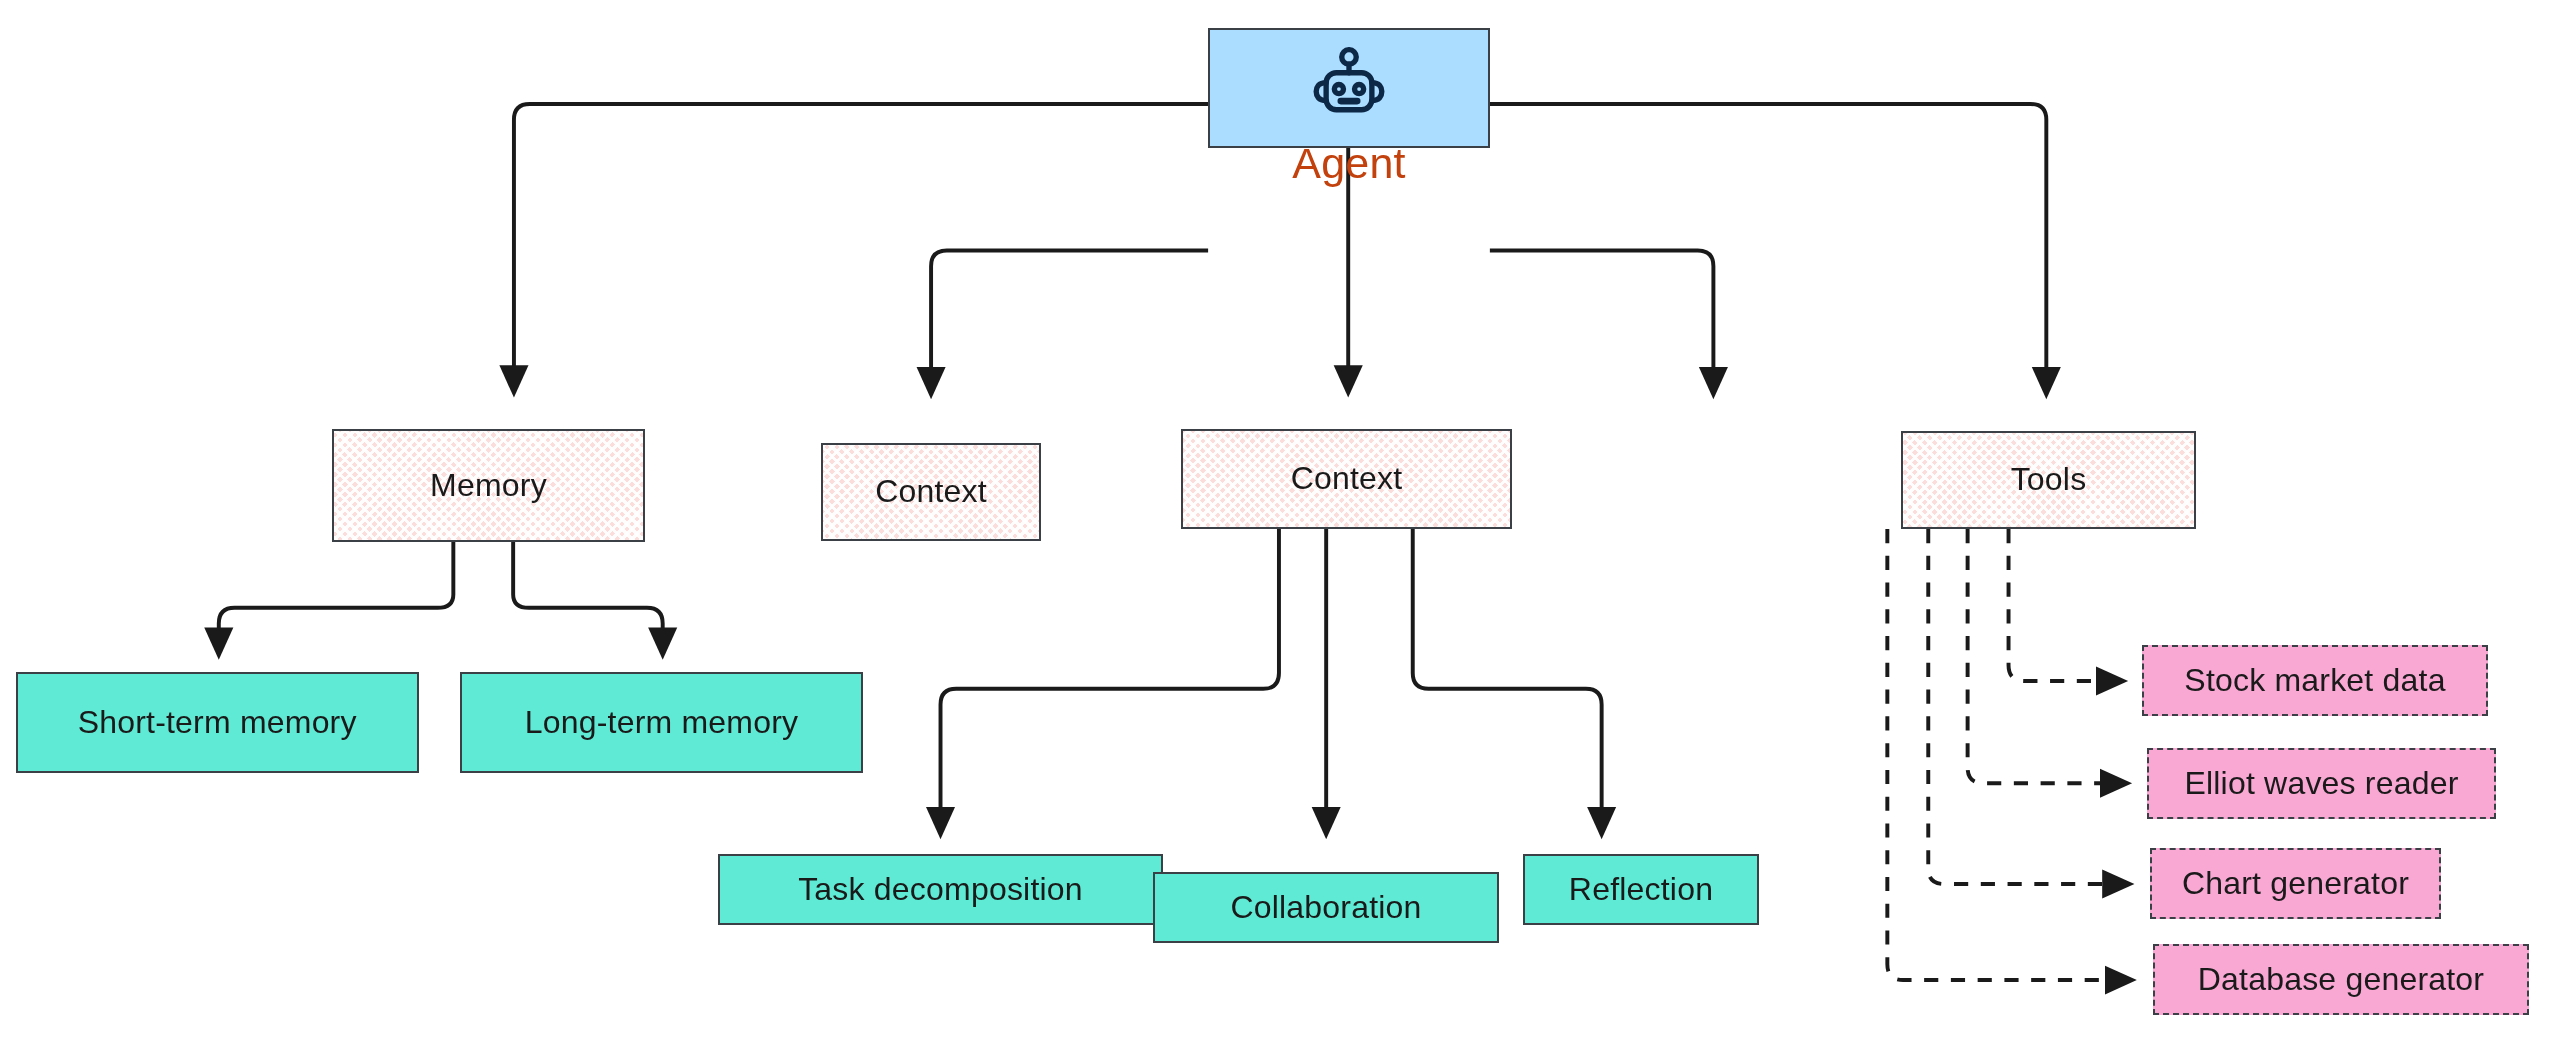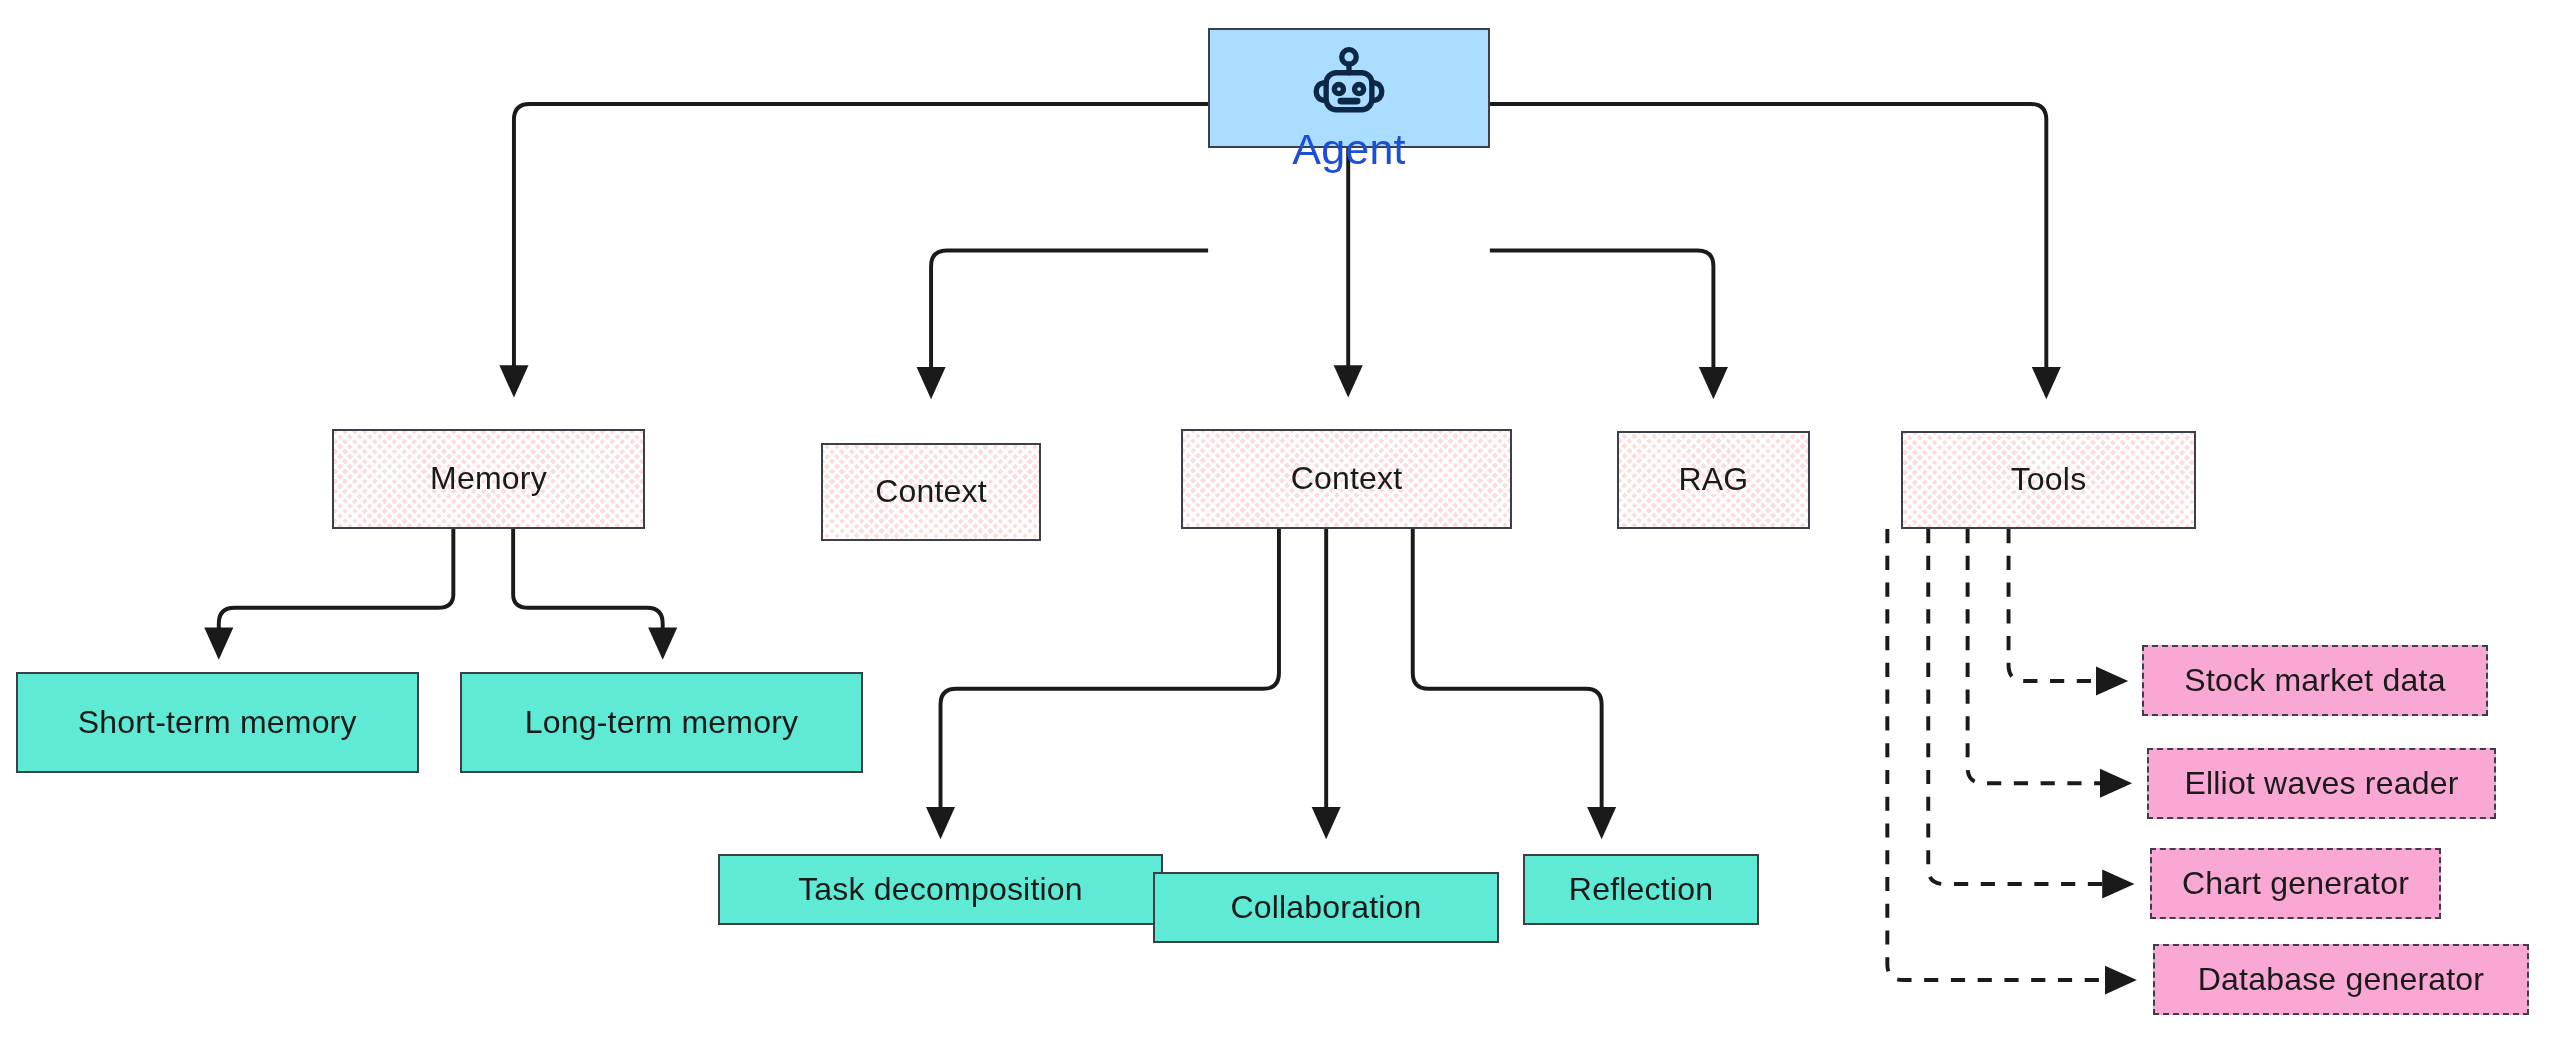--- a/index.html
+++ b/index.html
@@ -41,22 +41,22 @@
   
   .node-agent {
     background: #aaddff;
     border: 2.4px solid #3a4045;
     flex-direction: column;
     justify-content: flex-start;
     padding-top: 17.3px;
   }
   .node-agent .label {
     font-size: 43px;
-    color: #1d4ed8;
-    margin-top: 0;
+    color: #c2410c;
+    margin-top: 14px;
   }
   .robot-icon { display: block; }
   
   .node-pink {
     border: 2.4px solid #3a4045;
     background-color: #fbdedc;
     background-image:
       repeating-linear-gradient(45deg,  rgba(255,255,255,0.92) 0 3.1px, rgba(255,255,255,0) 3.1px 7px),
       repeating-linear-gradient(-45deg, rgba(255,255,255,0.92) 0 3.1px, rgba(255,255,255,0) 3.1px 7px);
   }
@@ -130,35 +130,32 @@
         <path d="M11.5,22.5 C6.6,22.5 5.2,25.4 5.2,28.2 C5.2,31.0 6.6,33.9 11.5,33.9"></path>
         <path d="M40.5,22.5 C45.4,22.5 46.8,25.4 46.8,28.2 C46.8,31.0 45.4,33.9 40.5,33.9"></path>
         <circle cx="19.6" cy="26.6" r="2.9"></circle>
         <circle cx="32.4" cy="26.6" r="2.9"></circle>
         <line x1="20.8" y1="34.2" x2="31.2" y2="34.2" stroke-width="4.2"></line>
       </svg>
     </span>
     <span class="label">Agent</span>
   </div>
 
-  <div class="node node-pink" style="left:332px; top:429px; width:313px; height:100px;">
+  <div class="node node-pink" style="left:332px; top:429px; width:313px; height:113px;">
     <span class="label">Memory</span>
   </div>
 
   <div class="node node-pink" style="left:821px; top:431px; width:220px; height:98px;margin-top:12px;">
     <span class="label">Context</span>
   </div>
 
   <div class="node node-pink" style="left:1181px; top:429px; width:331px; height:100px;">
     <span class="label">Context</span>
   </div>
 
-  <div class="node node-pink" style="left:1617px; top:431px; width:193px; height:98px;">
-    <span class="label">RAG</span>
-  </div>
 
   <div class="node node-pink" style="left:1901px; top:431px; width:295px; height:98px;">
     <span class="label">Tools</span>
   </div>
 
   <div class="node node-plain" style="left:15.7px; top:672px; width:403px; height:101px;">
     <span class="label">Short-term memory</span>
   </div>
 
   <div class="node node-plain" style="left:460px; top:672px; width:403px; height:101px;">

